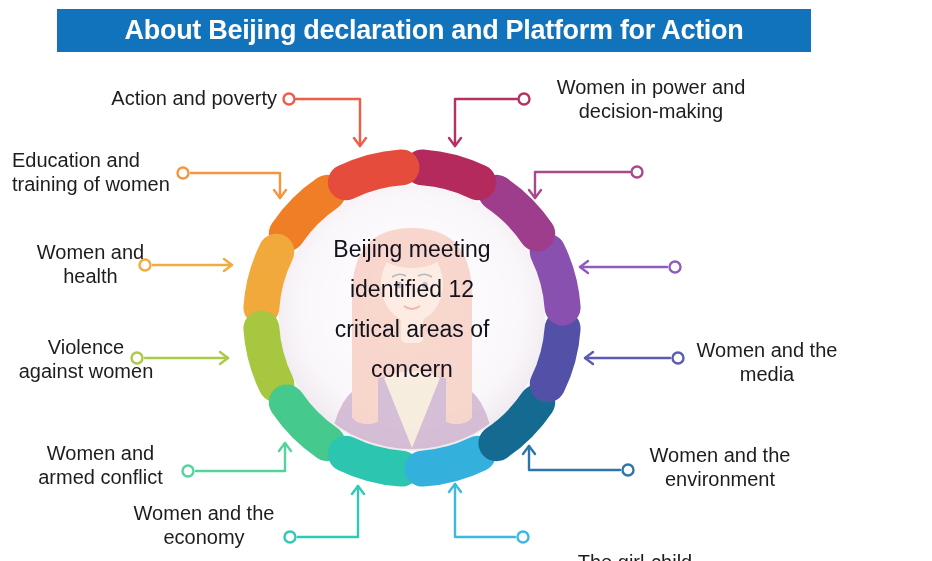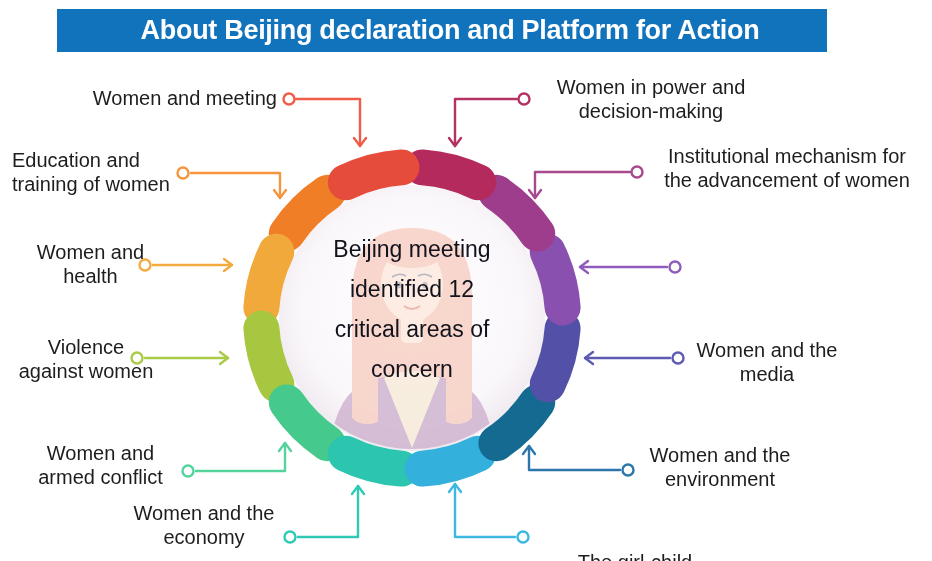--- a/index.html
+++ b/index.html
@@ -34,21 +34,21 @@
   .center-text{
     position:absolute;left:302px;top:229px;width:220px;text-align:center;
     font-weight:normal;font-size:23px;line-height:40px;color:#12121c;white-space:pre-line;
   }
 </style>
 </head>
 <body>
 
 <div id="canvas">
 
-  <div class="title-bar" style="background-color: rgb(18, 115, 189); padding-left: 16px;">
+  <div class="title-bar" style="background-color: rgb(18, 115, 189);">
     <span class="title-text">About Beijing declaration and Platform for Action</span>
   </div>
 
   <svg id="diagram-svg" viewBox="0 0 932 561">
       <defs>
         <radialGradient id="gradCenter" cx="50%" cy="46%" r="60%">
           <stop offset="0%" stop-color="#ffffff"></stop>
           <stop offset="70%" stop-color="#faf7fa"></stop>
           <stop offset="100%" stop-color="#eae3ea"></stop>
         </radialGradient>
@@ -143,25 +143,23 @@
           <circle cx="145" cy="265" r="5.5" fill="#ffffff" stroke="#f3ab40" stroke-width="2.4"></circle>
         </g>
         <g>
           <path d="M 191 173 L 280 173 L 280 198" stroke="#f6953e" stroke-width="2.4" fill="none" stroke-linecap="round" stroke-linejoin="round"></path>
           <path d="M 274 190 L 280 198 L 286 190" stroke="#f6953e" stroke-width="2.4" fill="none" stroke-linecap="round" stroke-linejoin="round"></path>
           <circle cx="183" cy="173" r="5.5" fill="#ffffff" stroke="#f6953e" stroke-width="2.4"></circle>
         </g>
       </g>
     </svg>
 
-  <div class="lbl lbl-poverty">Women and meeting</div>
+  <div class="lbl lbl-poverty">Action and poverty</div>
   <div class="lbl lbl-power">Women in power and
 decision-making</div>
-  <div class="lbl lbl-institutional">Institutional mechanism for
-the advancement of women</div>
   <div class="lbl lbl-media">Women and the
 media</div>
   <div class="lbl lbl-environment">Women and the
 environment</div>
   <div class="lbl lbl-girl-child">The girl-child</div>
   <div class="lbl lbl-economy">Women and the
 economy</div>
   <div class="lbl lbl-armed-conflict">Women and
 armed conflict</div>
   <div class="lbl lbl-violence">Violence

